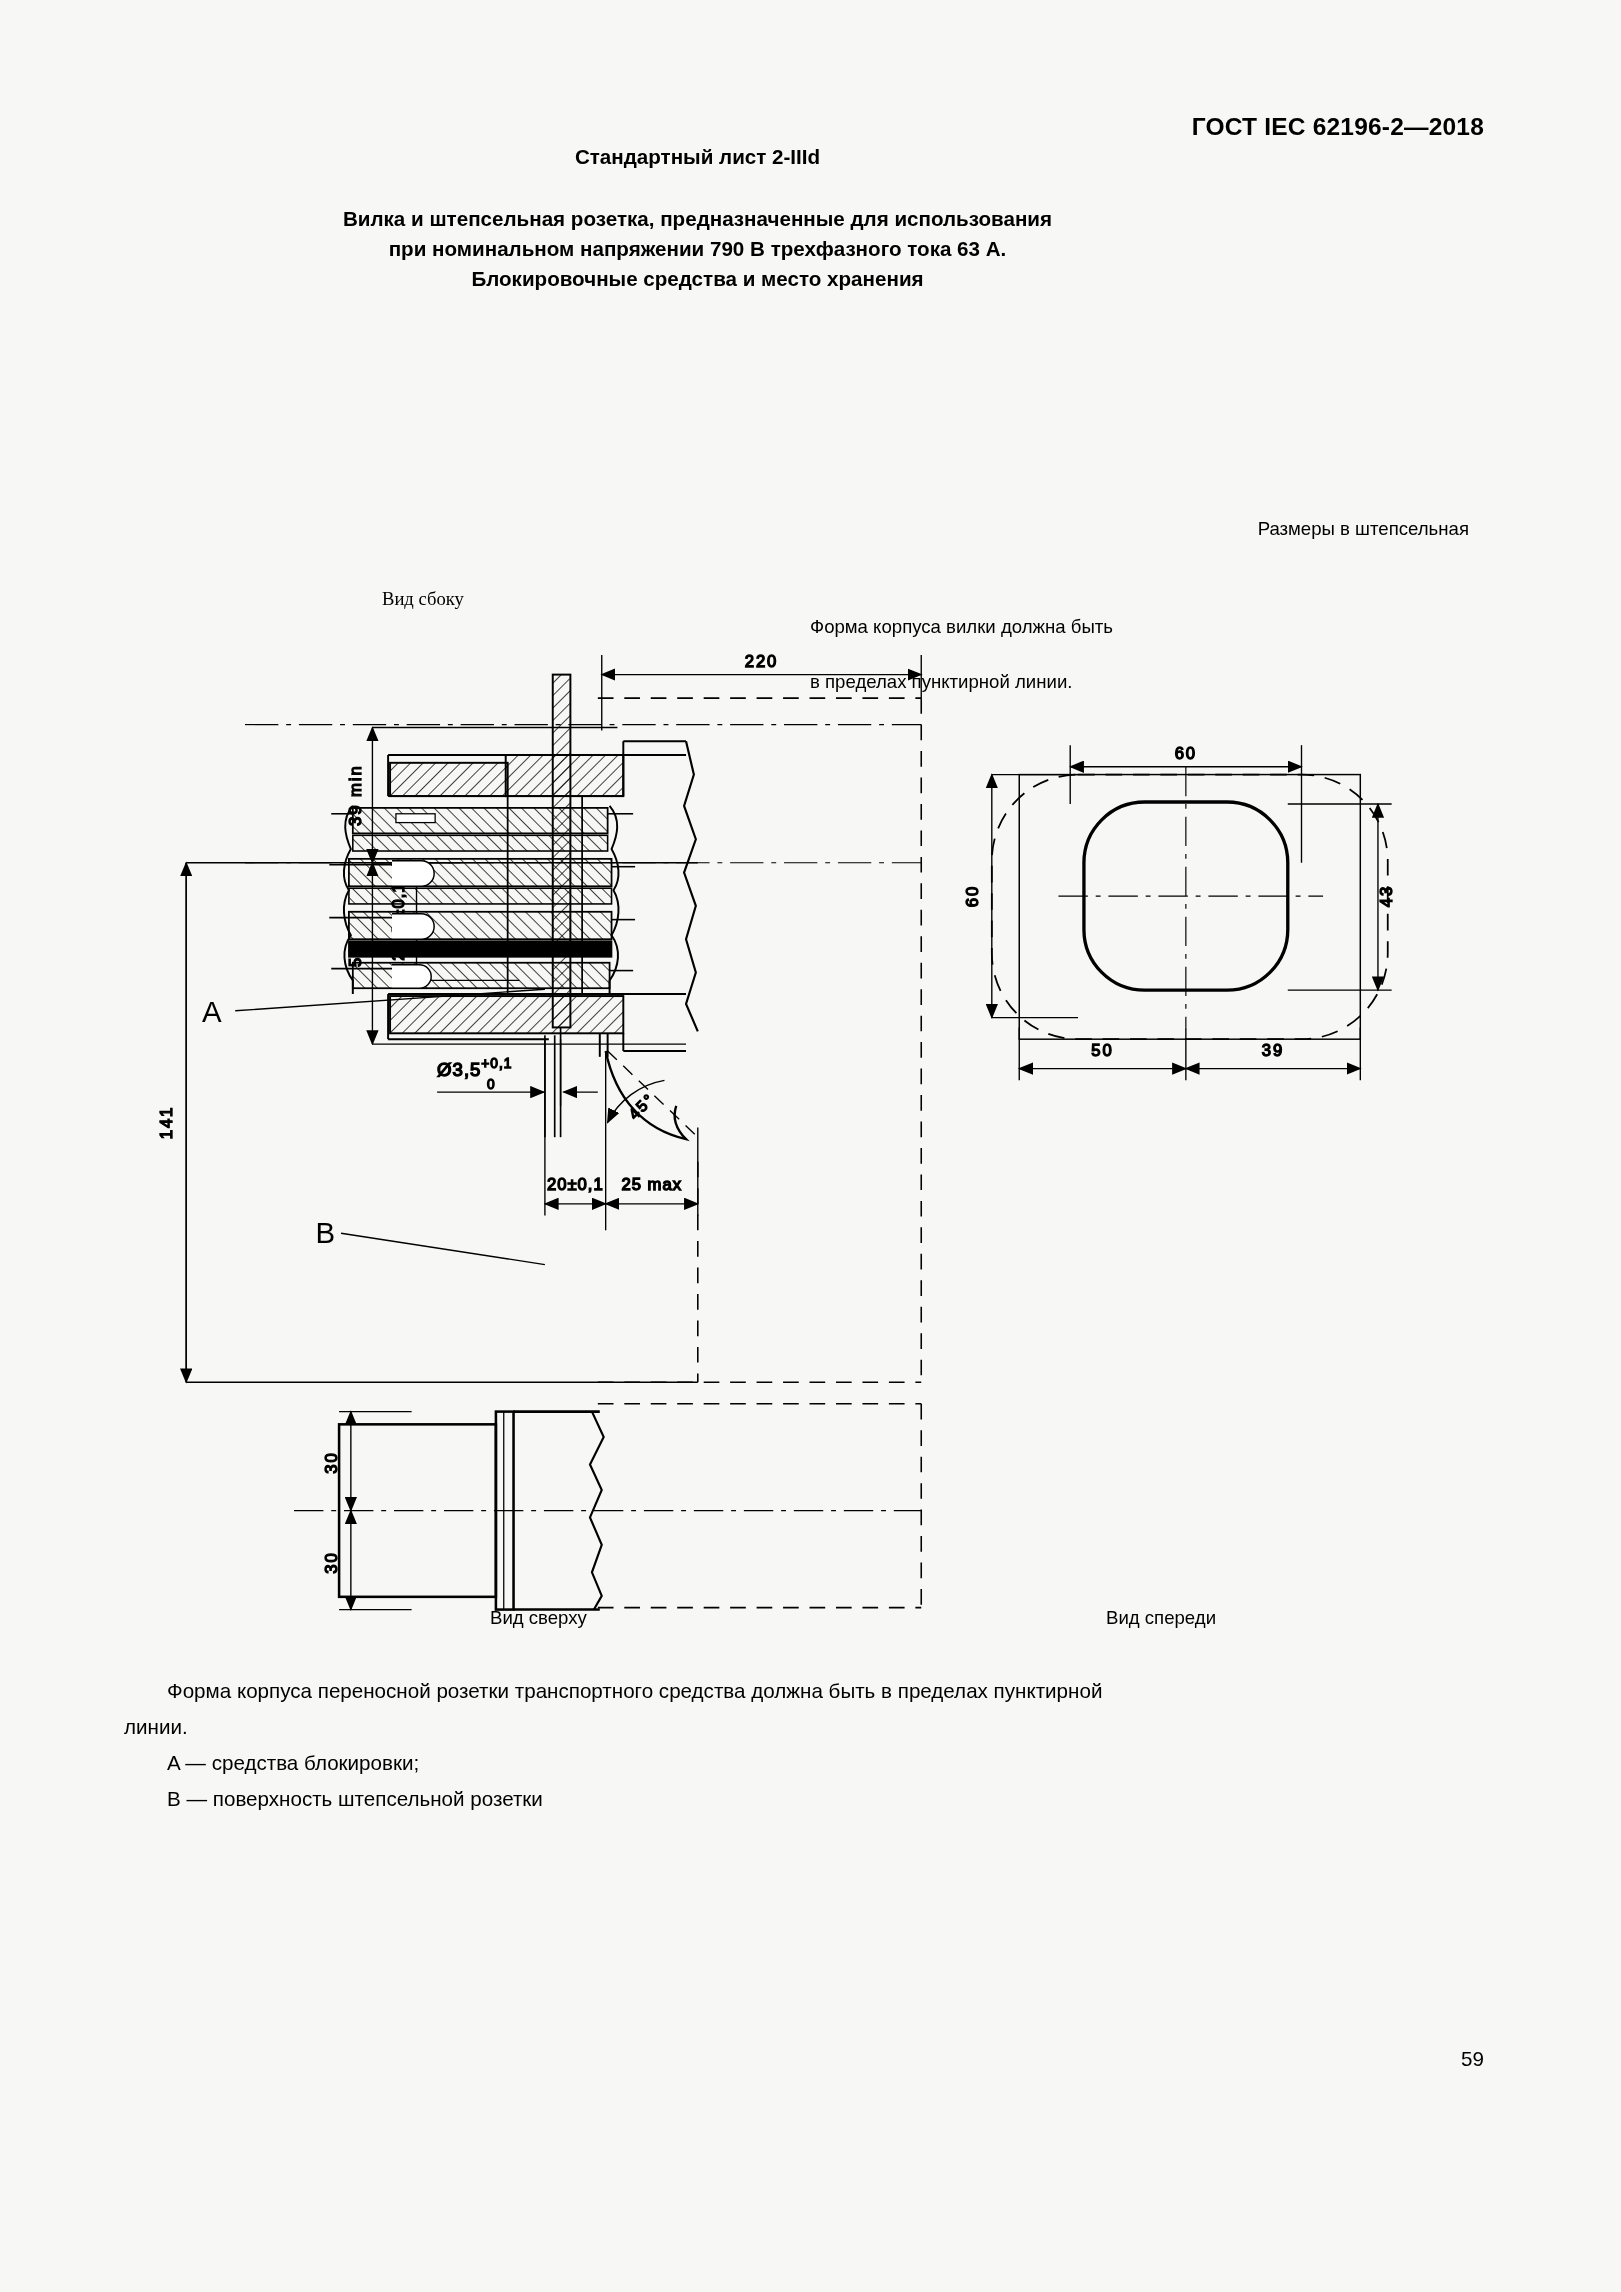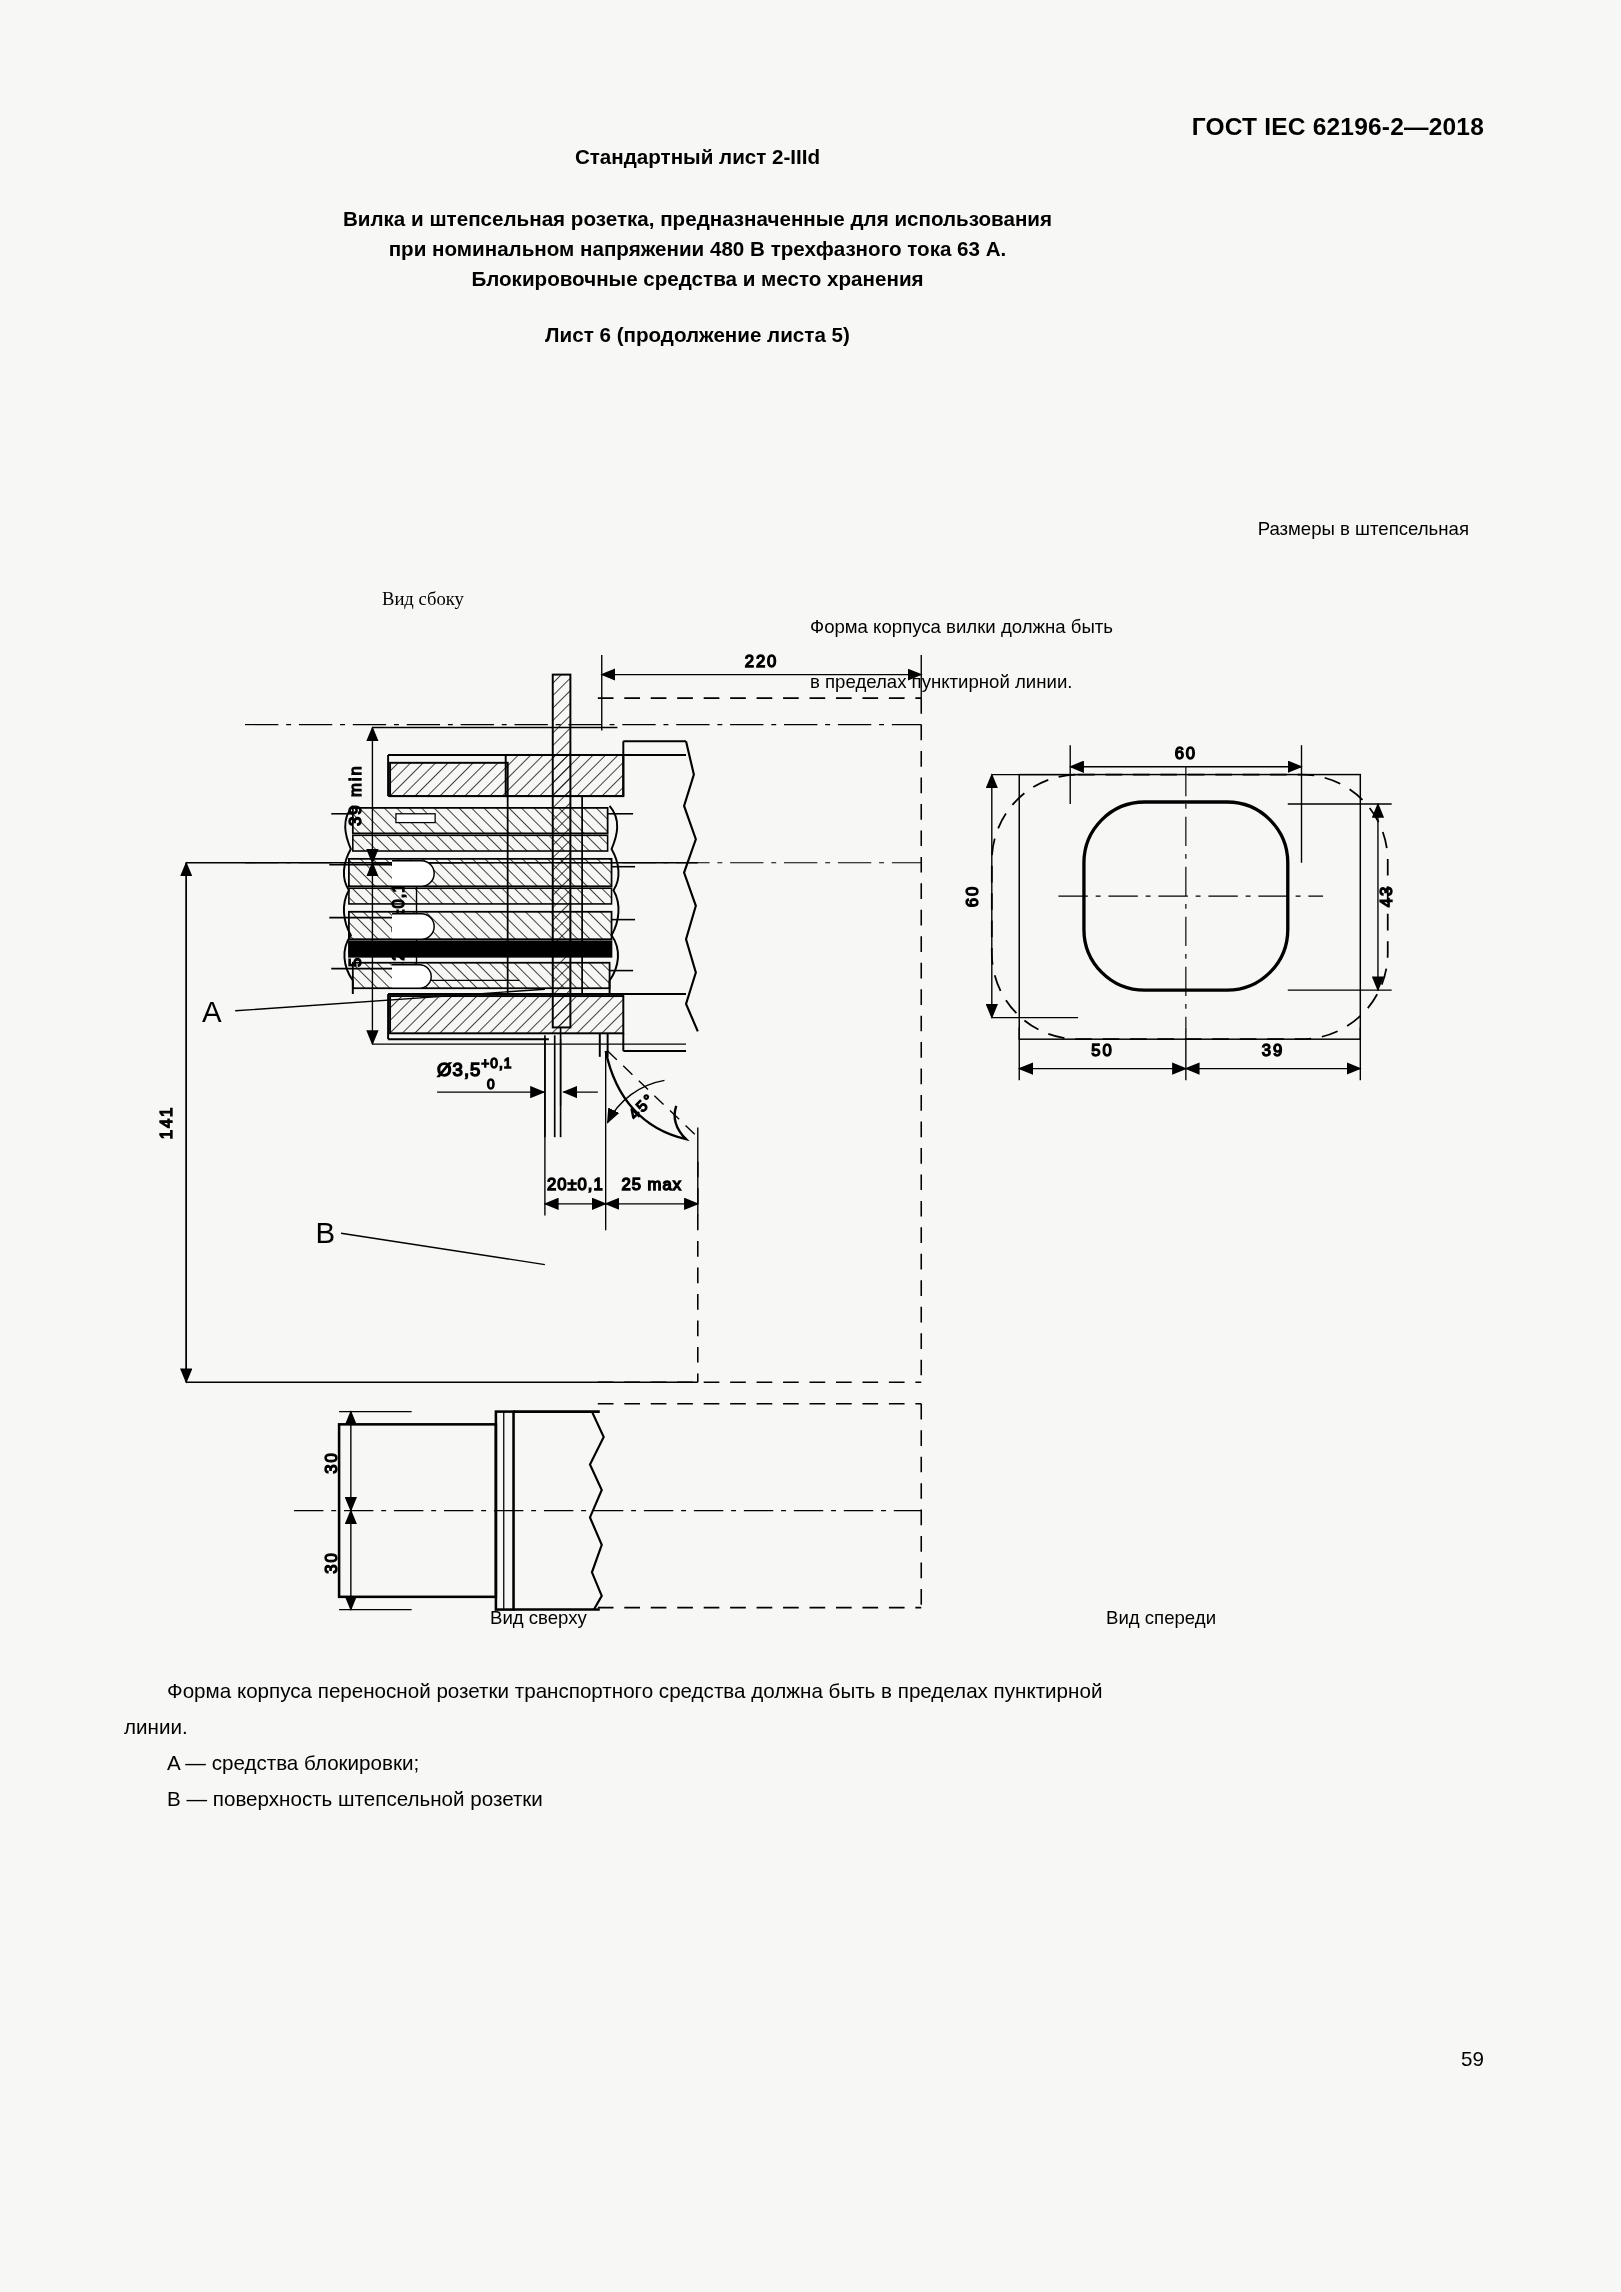--- a/index.html
+++ b/index.html
@@ -113,24 +113,23 @@
 <body>
 
 <div id="page">
 
   <div class="doc-header">ГОСТ IEC 62196-2—2018</div>
 
   <div class="title-block">
     <div class="t-sheet">Стандартный лист 2-IIId</div>
     <div class="t-main">
       <div>Вилка и штепсельная розетка, предназначенные для использования</div>
-      <div>при номинальном напряжении 480 В трехфазного тока 63 А.</div>
+      <div>при номинальном напряжении 790 В трехфазного тока 63 А.</div>
       <div>Блокировочные средства и место хранения</div>
     </div>
-    <div class="t-sheetno">Лист 6 (продолжение листа 5)</div>
   </div>
 
   <div class="units-note">Размеры в штепсельная</div>
 
   <div class="cap cap-side">Вид сбоку</div>
   <div class="cap cap-note">
     <div>Форма корпуса вилки должна быть</div>
     <div>в пределах пунктирной линии.</div>
   </div>
   <div class="cap cap-top">Вид сверху</div>

